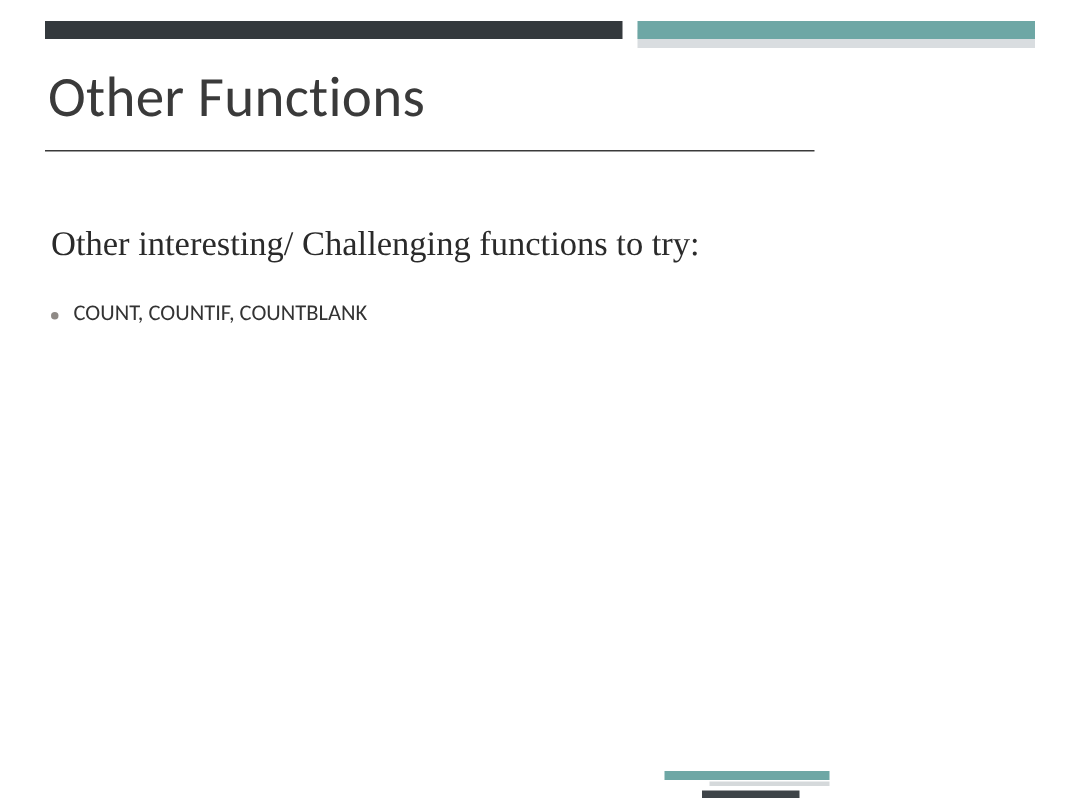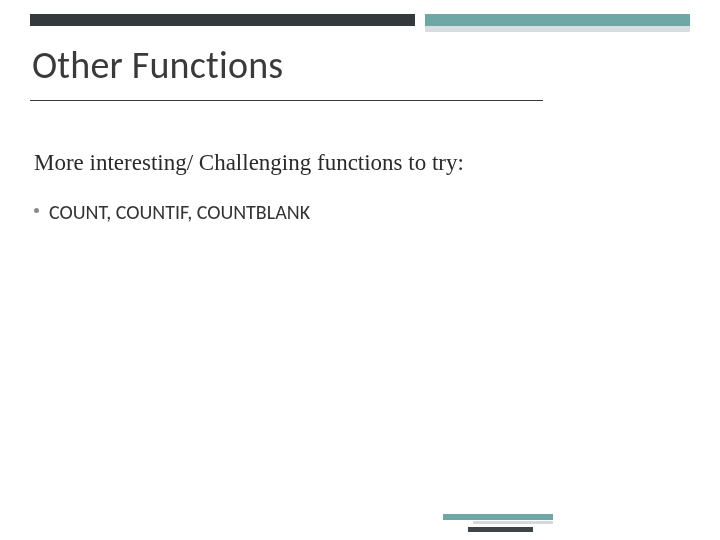--- a/index.html
+++ b/index.html
@@ -68,21 +68,21 @@
   .lead {
     font-family: Georgia, "Times New Roman", serif;
     font-size: 23px;
     color: #2a2a2a;
     margin-bottom: 24px;
   }
   .item {
     display: flex;
     align-items: flex-start;
     font-family: Calibri, "Segoe UI", Arial, sans-serif;
-    font-size: 20px;
+    font-size: 15px;
     color: #333;
     margin-bottom: 22px;
   }
   .bullet {
     width: 5px; height: 5px;
     background: #8f8a86;
     border-radius: 50%;
     margin-top: 8px;
     margin-right: 10px;
     flex: 0 0 auto;
@@ -120,21 +120,21 @@
     <div class="dark"></div>
     <div class="light-shadow"></div>
     <div class="teal"></div>
   </div>
 
   <div class="title">Other Functions</div>
 
   <div class="hr"></div>
 
   <div class="content">
-    <div class="lead">More interesting/ Challenging functions to try:</div>
+    <div class="lead">Other interesting/ Challenging functions to try:</div>
 
     <div class="item">
       <span class="bullet"></span>
       <span>COUNT, COUNTIF, COUNTBLANK</span>
     </div>
 
   </div>
 
   <div class="br">
     <div class="stripe1"></div>

